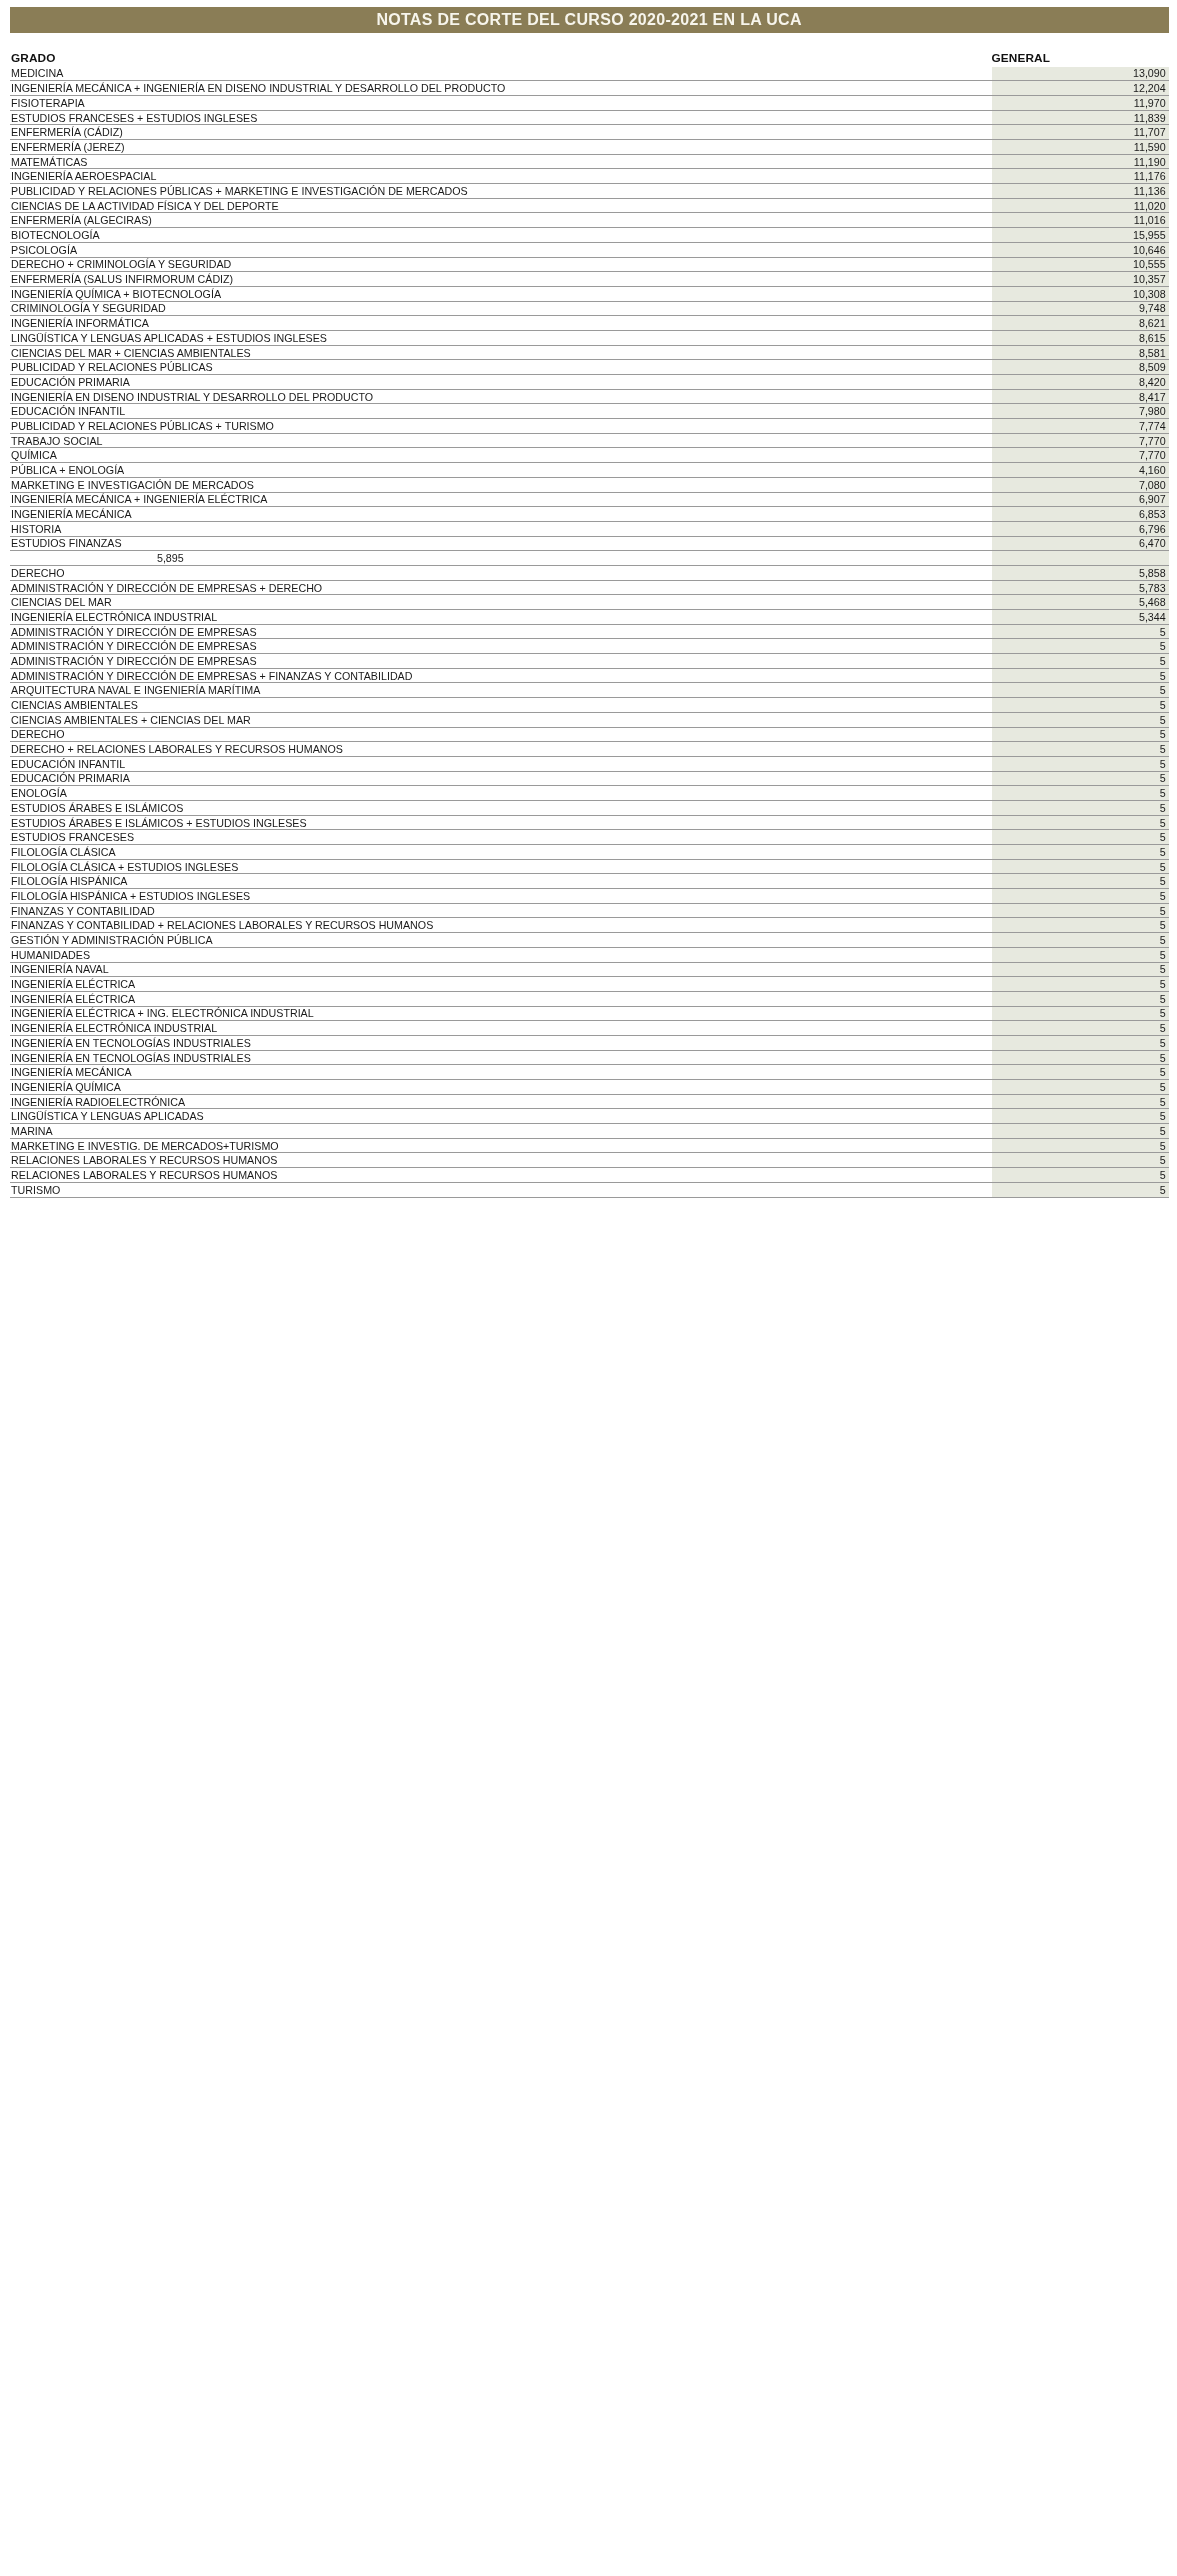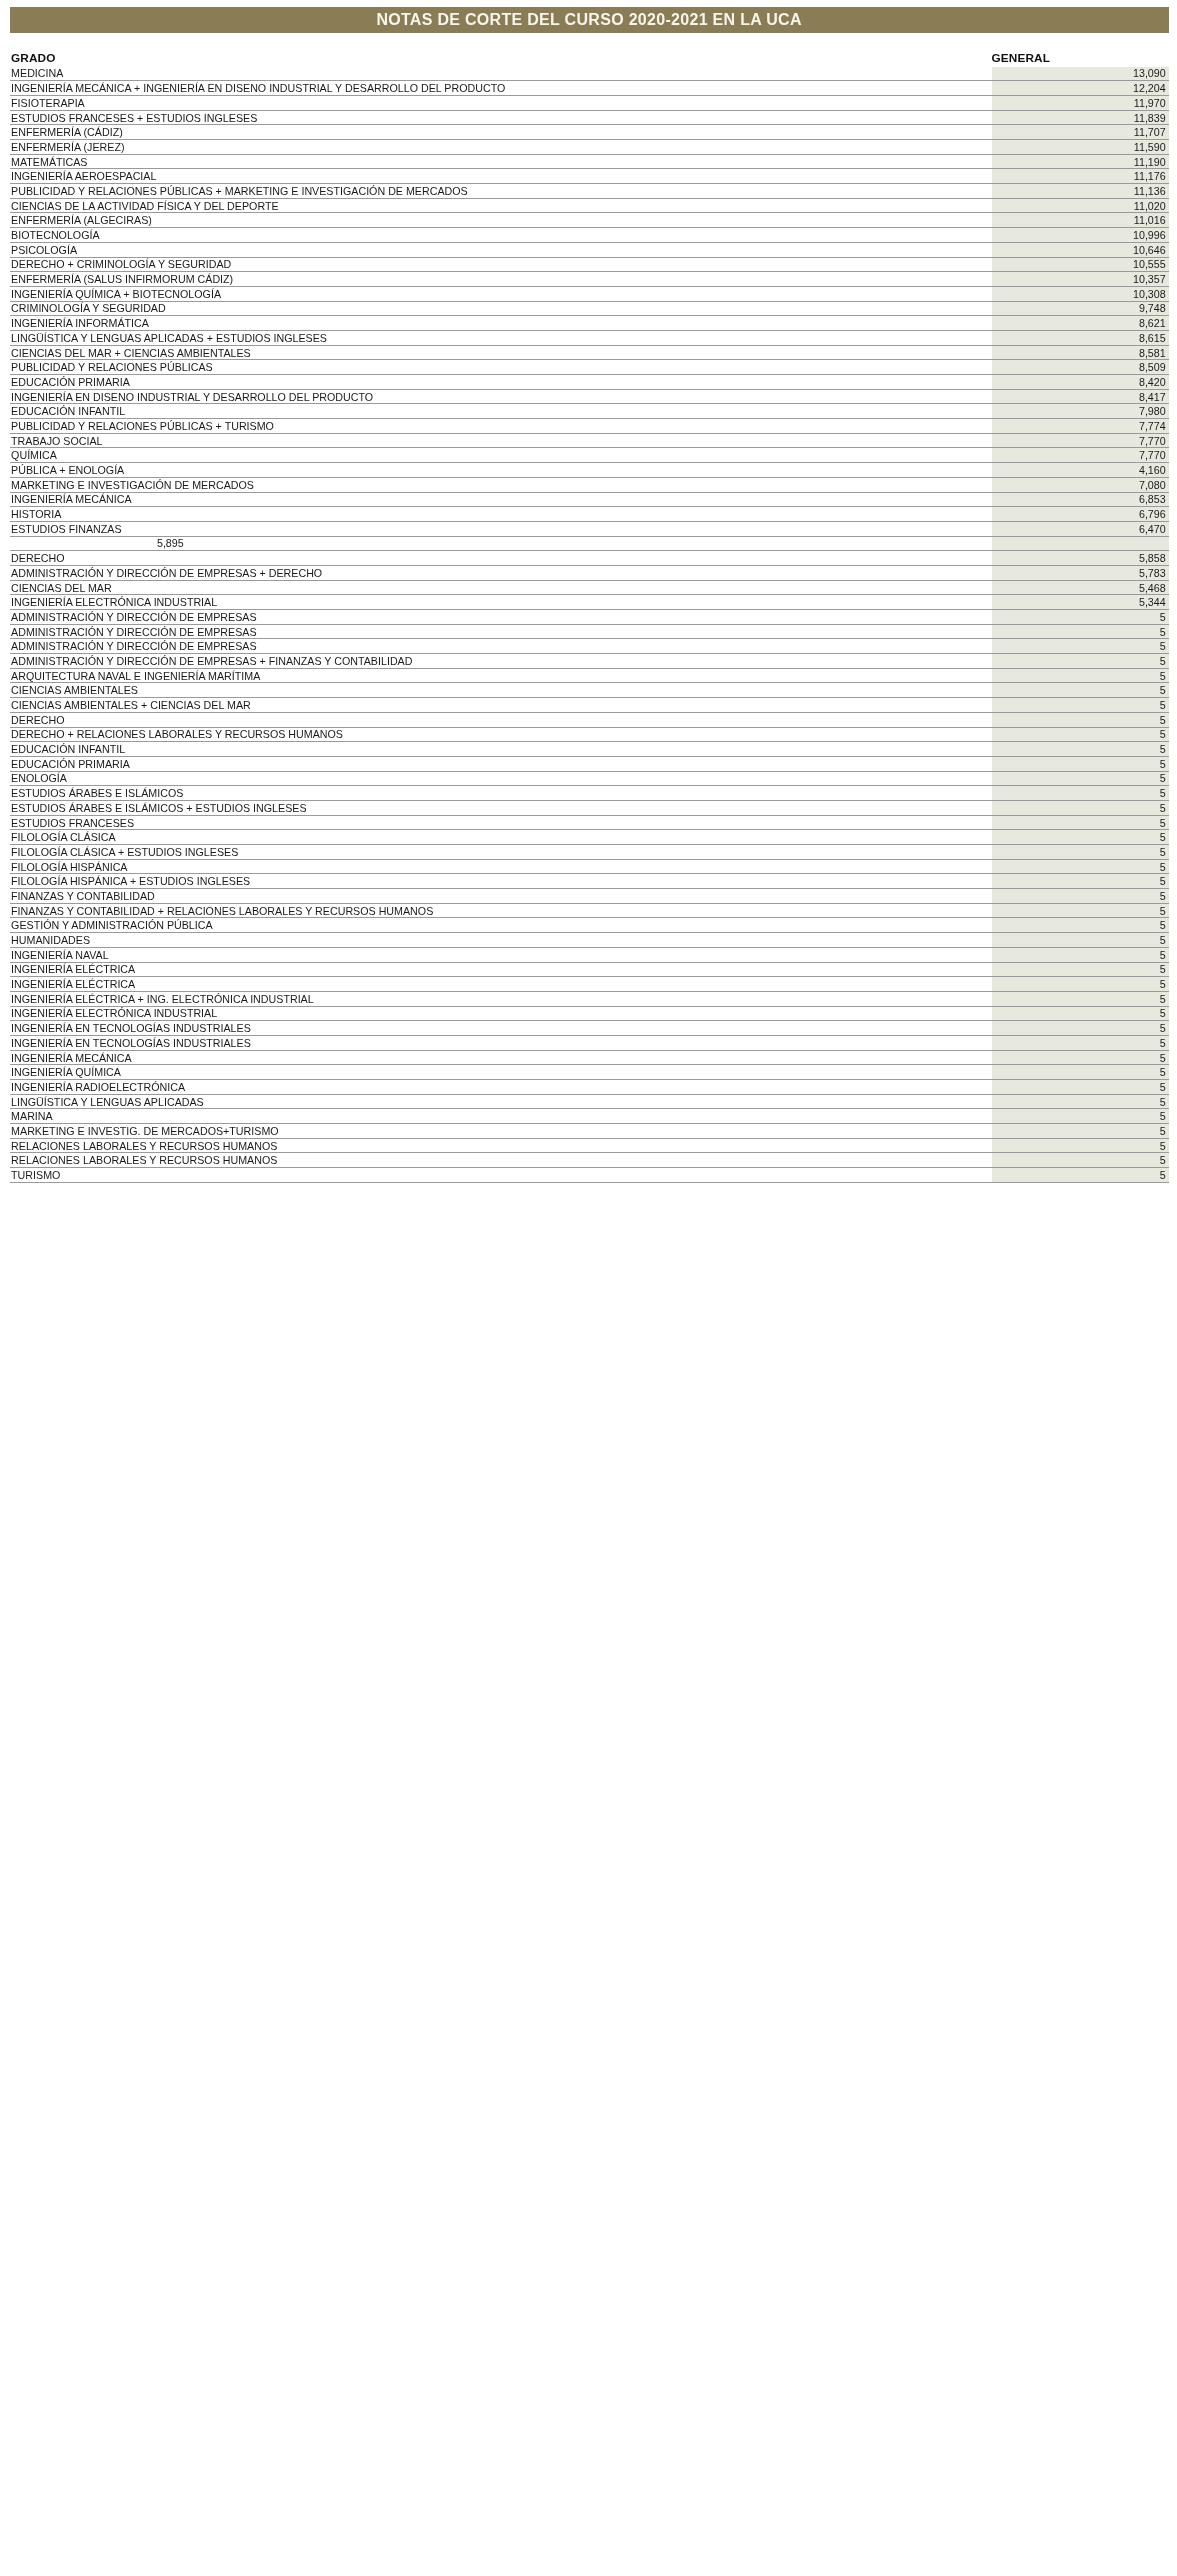--- a/index.html
+++ b/index.html
@@ -180,21 +180,21 @@
         <div class="row">
           <div class="c-grado">CIENCIAS DE LA ACTIVIDAD FÍSICA Y DEL DEPORTE</div>
           <div class="c-general">11,020</div>
         </div>
         <div class="row">
           <div class="c-grado">ENFERMERÍA (ALGECIRAS)</div>
           <div class="c-general">11,016</div>
         </div>
         <div class="row">
           <div class="c-grado">BIOTECNOLOGÍA</div>
-          <div class="c-general">10,996</div>
+          <div class="c-general">15,955</div>
         </div>
         <div class="row">
           <div class="c-grado">PSICOLOGÍA</div>
           <div class="c-general">10,646</div>
         </div>
         <div class="row">
           <div class="c-grado">DERECHO + CRIMINOLOGÍA Y SEGURIDAD</div>
           <div class="c-general">10,555</div>
         </div>
         <div class="row">
@@ -251,20 +251,24 @@
         </div>
         <div class="row">
           <div class="c-grado">PÚBLICA + ENOLOGÍA</div>
           <div class="c-general">4,160</div>
         </div>
         <div class="row">
           <div class="c-grado">MARKETING E INVESTIGACIÓN DE MERCADOS</div>
           <div class="c-general">7,080</div>
         </div>
         <div class="row">
+          <div class="c-grado">INGENIERÍA MECÁNICA + INGENIERÍA ELÉCTRICA</div>
+          <div class="c-general">6,907</div>
+        </div>
+        <div class="row">
           <div class="c-grado">INGENIERÍA MECÁNICA</div>
           <div class="c-general">6,853</div>
         </div>
         <div class="row">
           <div class="c-grado">HISTORIA</div>
           <div class="c-general">6,796</div>
         </div>
         <div class="row">
           <div class="c-grado">ESTUDIOS FINANZAS</div>
           <div class="c-general">6,470</div>

